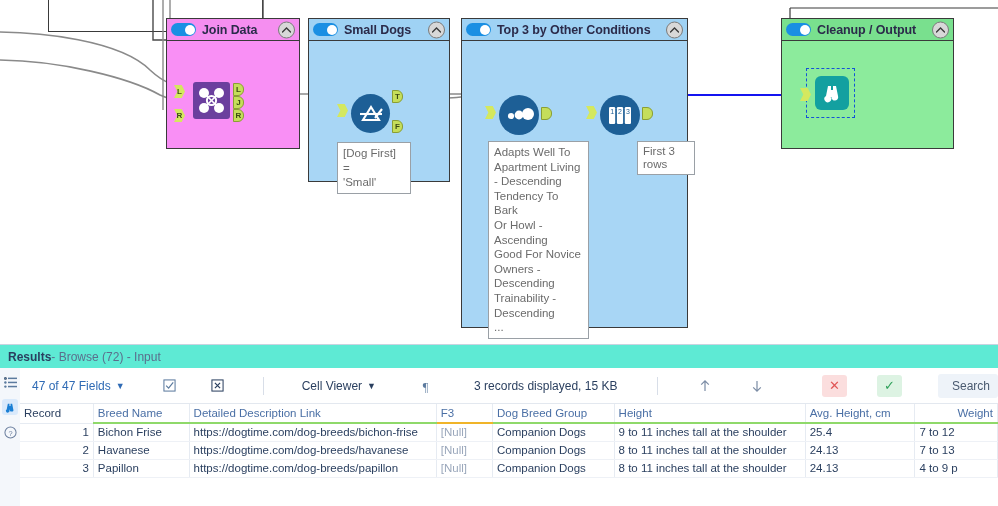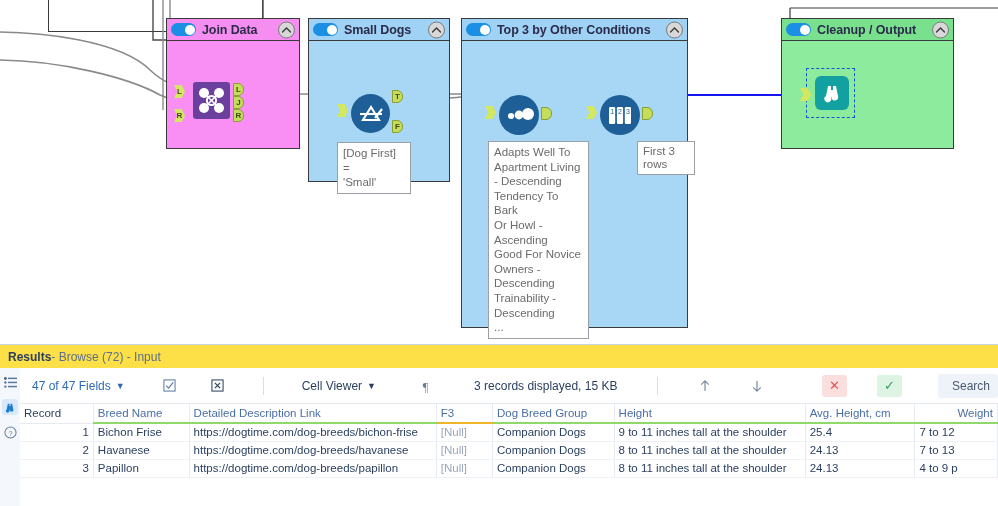--- a/index.html
+++ b/index.html
@@ -125,21 +125,21 @@
     width: 998px; height: 162px;
     background: #ffffff;
     border-top: 1px solid #c9d3e0;
   }
   .results-title {
     height: 23px;
     display: flex; align-items: center;
     padding-left: 8px;
     font-size: 12px;
     color: #44546a;
-    background: #fde047;
+    background: #5eead4;
   }
   .results-title b { color: #2a3f5f; font-weight: bold; }
 
   .rail {
     position: absolute; left: 0; top: 23px;
     width: 20px; height: 139px;
     background: #f4f7fb;
     display: flex; flex-direction: column; align-items: center;
     padding-top: 6px; gap: 9px;
   }

